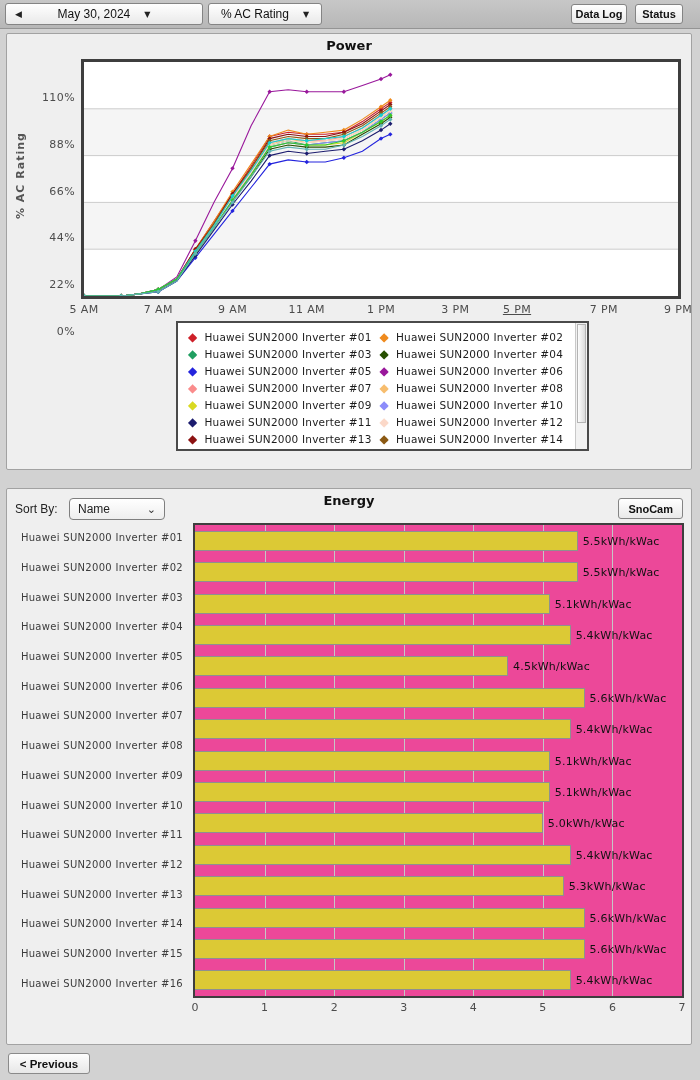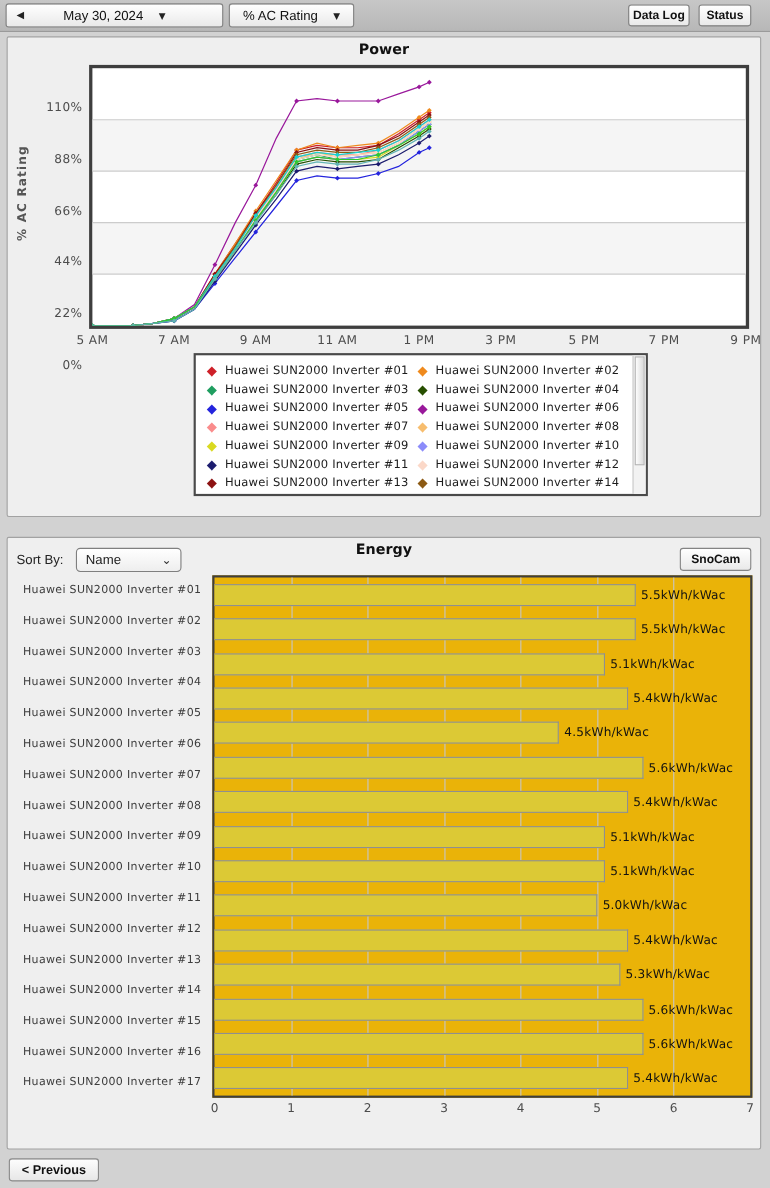--- a/index.html
+++ b/index.html
@@ -54,21 +54,21 @@
   .e-select{position:absolute;left:62px;top:9px;width:96px;height:22px;box-sizing:border-box;
     background:linear-gradient(#ffffff,#eeeeee);border:1px solid #7f7f7f;border-radius:4px;
     display:flex;align-items:center;font-family:"Liberation Sans",sans-serif;font-size:12px;
     padding:0 8px;cursor:pointer;}
   .sel-caret{margin-left:auto;font-size:11px;color:#333;font-family:"DejaVu Sans",sans-serif;}
   .snocam-btn{position:absolute;right:8px;top:9px;height:21px;padding:0 9px;
     background:linear-gradient(#ffffff,#e9e9e9);border:1px solid #848484;border-radius:3px;
     font-family:"Liberation Sans",sans-serif;font-size:11px;font-weight:bold;color:#111;
     display:flex;align-items:center;cursor:pointer;}
   .e-plot{position:absolute;left:186px;top:34px;width:487px;height:471px;
-    border:2px solid #3e3e3e;background:#eab308;box-sizing:content-box;}
+    border:2px solid #3e3e3e;background:#ec4899;box-sizing:content-box;}
   .e-grid{position:absolute;top:0;bottom:0;width:1px;background:#c6c6c6;}
   .e-rows{position:absolute;left:0;top:0;right:0;bottom:0;display:flex;flex-direction:column;}
   .e-row{flex:1;position:relative;}
   .e-bar{position:absolute;left:0;top:50%;transform:translateY(-50%);height:20px;
     background:#dcc935;border:1px solid #8f8f8f;border-left:none;box-sizing:border-box;}
   .e-val{position:absolute;top:50%;font-size:11px;color:#111;white-space:nowrap;letter-spacing:.2px;}
   .e-names{position:absolute;left:0;top:34px;width:180px;height:475px;
     display:flex;flex-direction:column;}
   .e-name{flex:1;display:flex;align-items:center;justify-content:flex-end;
     padding-right:4px;font-size:10px;color:#3c3c3c;letter-spacing:.3px;white-space:nowrap;}
@@ -341,21 +341,21 @@
       <div class="p-ytick" style="top: 67.8px;">88%</div>
       <div class="p-ytick" style="top: 21px;">110%</div>
     </div>
   <div id="p-xticks">
       <div class="p-xtick" style="left: 47px;">5 AM</div>
       <div class="p-xtick" style="left: 121.25px;">7 AM</div>
       <div class="p-xtick" style="left: 195.5px;">9 AM</div>
       <div class="p-xtick" style="left: 269.75px;">11 AM</div>
       <div class="p-xtick" style="left: 344px;">1 PM</div>
       <div class="p-xtick" style="left: 418.25px;">3 PM</div>
-      <div class="p-xtick" style="left: 494px;">5 PM</div>
+      <div class="p-xtick" style="left: 480px; text-decoration: underline;">5 PM</div>
       <div class="p-xtick" style="left: 566.75px;">7 PM</div>
       <div class="p-xtick" style="left: 641px;">9 PM</div>
     </div>
   <div class="legend">
     <div class="legend-grid" id="legend-grid">
         <div class="legend-item">
           <span class="legend-marker" style="color: rgb(206, 32, 41);">◆</span>
           <span>Huawei SUN2000 Inverter #01</span>
         </div>
         <div class="legend-item">
@@ -436,21 +436,20 @@
       <div class="e-name">Huawei SUN2000 Inverter #07</div>
       <div class="e-name">Huawei SUN2000 Inverter #08</div>
       <div class="e-name">Huawei SUN2000 Inverter #09</div>
       <div class="e-name">Huawei SUN2000 Inverter #10</div>
       <div class="e-name">Huawei SUN2000 Inverter #11</div>
       <div class="e-name">Huawei SUN2000 Inverter #12</div>
       <div class="e-name">Huawei SUN2000 Inverter #13</div>
       <div class="e-name">Huawei SUN2000 Inverter #14</div>
       <div class="e-name">Huawei SUN2000 Inverter #15</div>
       <div class="e-name">Huawei SUN2000 Inverter #16</div>
-      <div class="e-name">Huawei SUN2000 Inverter #17</div>
     </div>
   <div class="e-plot">
     <div id="e-grids">
         <div class="e-grid" style="left: 14.2857%;"></div>
         <div class="e-grid" style="left: 28.5714%;"></div>
         <div class="e-grid" style="left: 42.8571%;"></div>
         <div class="e-grid" style="left: 57.1429%;"></div>
         <div class="e-grid" style="left: 71.4286%;"></div>
         <div class="e-grid" style="left: 85.7143%;"></div>
       </div>

